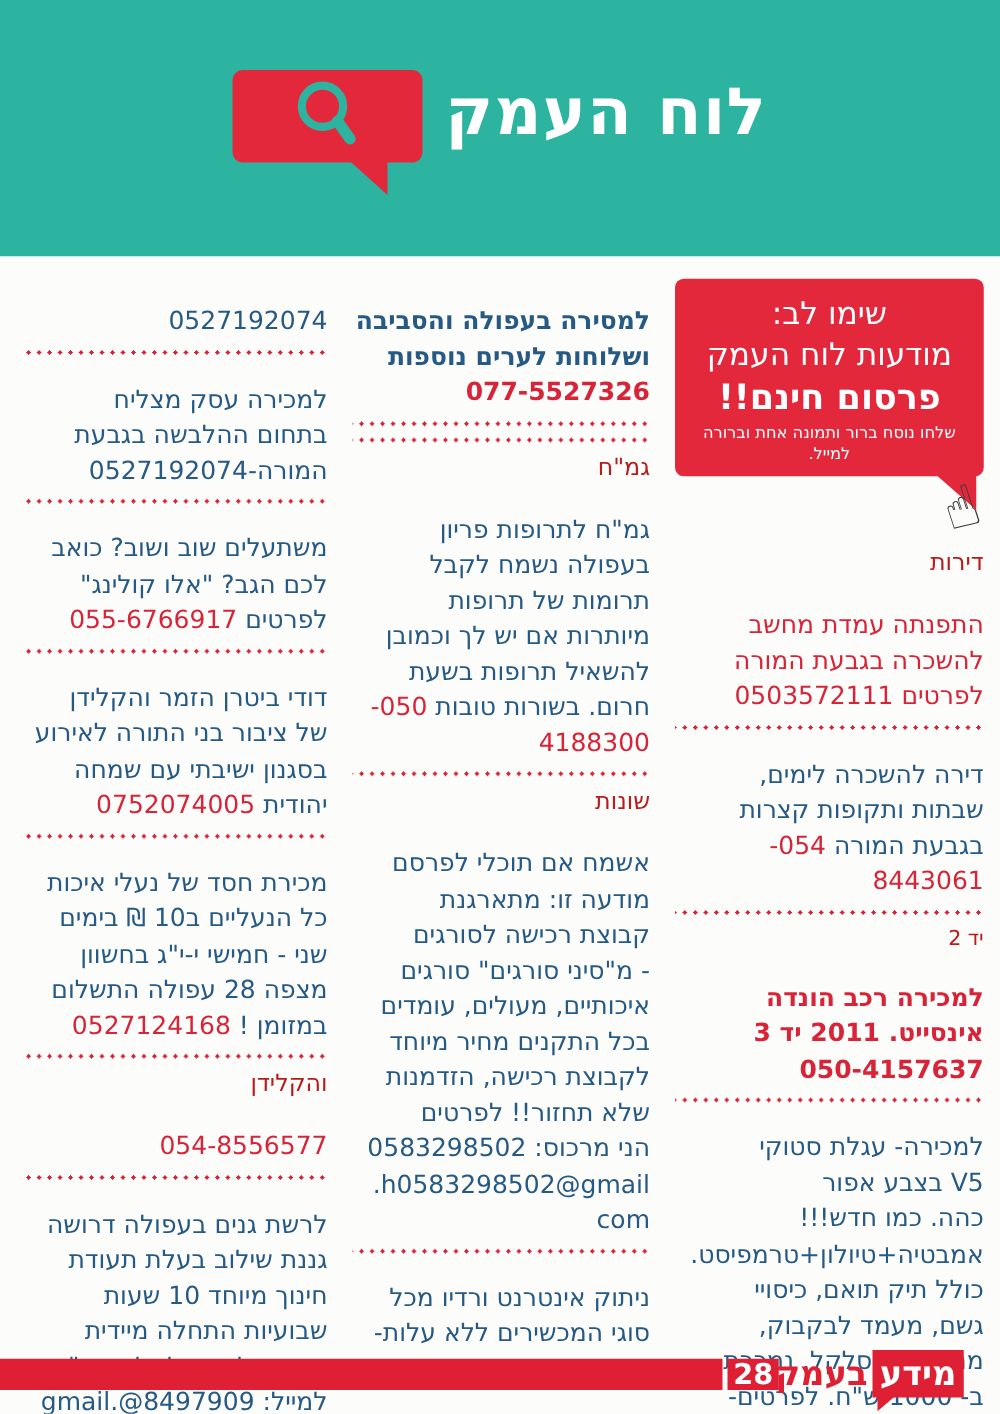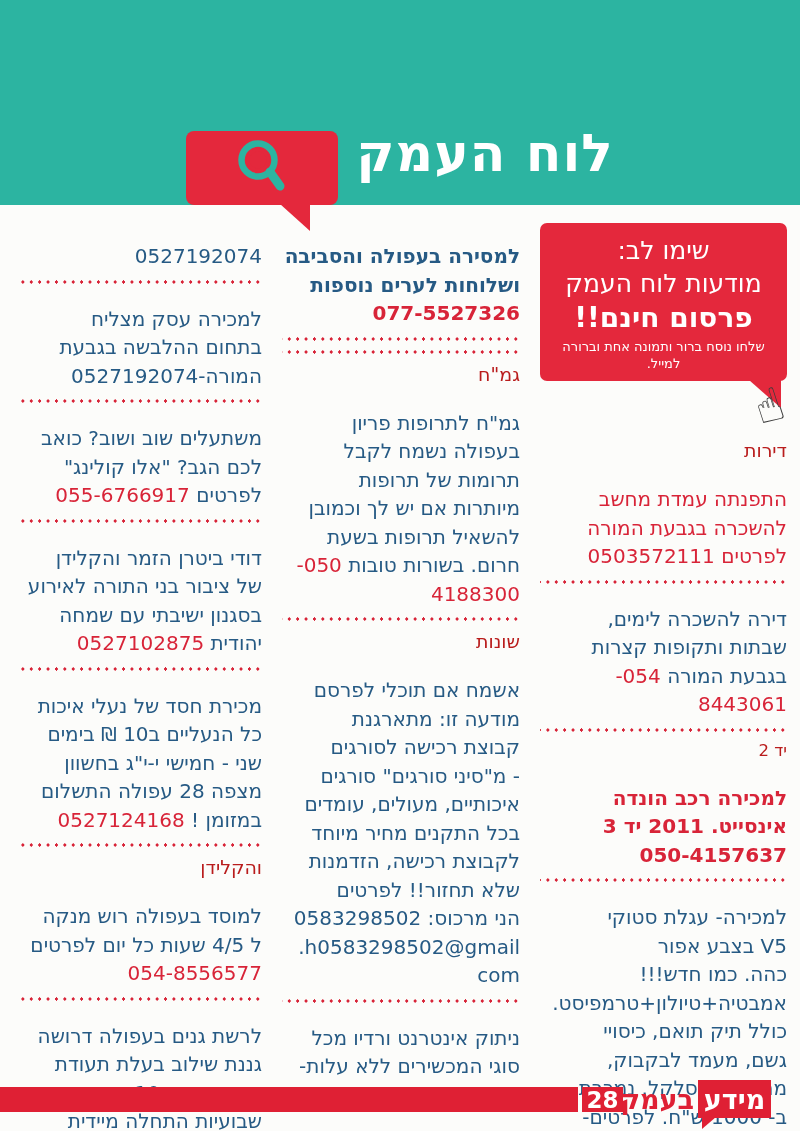--- a/index.html
+++ b/index.html
@@ -1,20 +1,20 @@
 <!DOCTYPE html>
 <html lang="he" dir="rtl"><head>
 <meta charset="utf-8">
 <style>
   html,body{margin:0;padding:0;}
   body{background:#ffffff;font-family:"DejaVu Sans","Liberation Sans",sans-serif;}
   .page{position:relative;width:800px;height:1131px;margin:0 auto;background:#fcfcfa;overflow:hidden;direction:rtl;}
 
   
-  .header{height:205px;background:#2cb4a1;display:flex;align-items:flex-end;justify-content:center;gap:18px;direction:rtl;}
+  .header{height:205px;background:#2cb4a1;display:flex;align-items:center;justify-content:center;gap:18px;direction:rtl;}
   .logo-title{color:#ffffff;font-weight:bold;font-size:52px;letter-spacing:1px;line-height:1;padding-bottom:26px;}
   .logo-bubble{position:relative;width:152px;height:74px;background:#e4283c;border-radius:8px;margin-top:-20px;display:flex;align-items:center;justify-content:center;}
   .logo-bubble::after{content:"";position:absolute;right:28px;bottom:-26px;width:0;height:0;border-top:27px solid #e4283c;border-left:30px solid transparent;}
 
   
   .columns{display:flex;direction:rtl;padding:16px 13px 0 12px;gap:20px;align-items:flex-start;}
   .col{direction:rtl;text-align:right;}
   .col:nth-child(1){width:247px;}
   .col:nth-child(2){width:238px;}
   .col:nth-child(3){width:243px;}
@@ -141,32 +141,30 @@
 בתחום ההלבשה בגבעת
 המורה-0527192074</span></div>
           <div class="sep"></div>
           <div class="ad"><span class="run-blue">משתעלים שוב ושוב? כואב
 לכם הגב? "אלו קולינג"
 לפרטים </span><span class="run-red">055-6766917</span></div>
           <div class="sep"></div>
           <div class="ad"><span class="run-blue">דודי ביטרן הזמר והקלידן
 של ציבור בני התורה לאירוע
 בסגנון ישיבתי עם שמחה
-יהודית </span><span class="run-red">0527102875</span></div>
+יהודית </span><span class="run-red">0752074005</span></div>
           <div class="sep"></div>
           <div class="ad"><span class="run-blue">מכירת חסד של נעלי איכות
 כל הנעליים ב10 ₪ בימים
 שני - חמישי י-י"ג בחשוון
 מצפה 28 עפולה התשלום
 במזומן ! </span><span class="run-red">0527124168</span></div>
           <div class="sep"></div>
           <div class="heading">והקלידן</div>
-          <div class="ad"><span class="run-blue">למוסד בעפולה רוש מנקה
-ל 4/5 שעות כל יום לפרטים
-</span><span class="run-red">054-8556577</span></div>
+          <div class="ad"><span class="run-red">054-8556577</span></div>
           <div class="sep"></div>
           <div class="ad"><span class="run-blue">לרשת גנים בעפולה דרושה
 גננת שילוב בעלת תעודת
 חינוך מיוחד 10 שעות
 שבועיות התחלה מיידית
 שכר הולם יש לשלוח קו"ח
 למייל: gmail.@8497909
 com 054-856-6268</span></div>
           <div class="sep"></div>
         </div>

